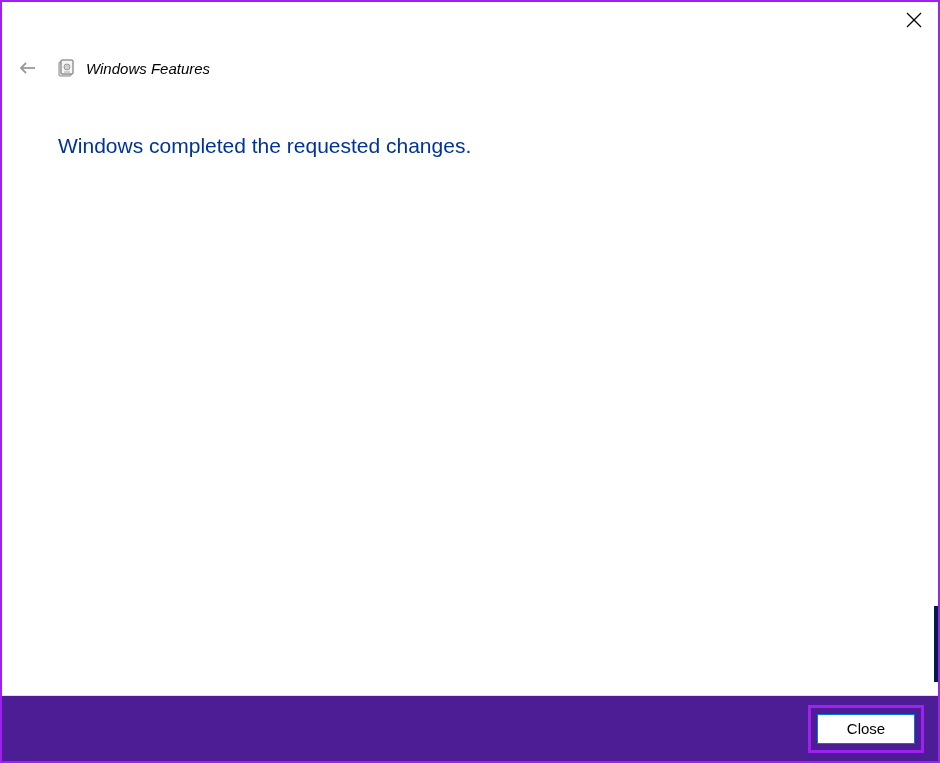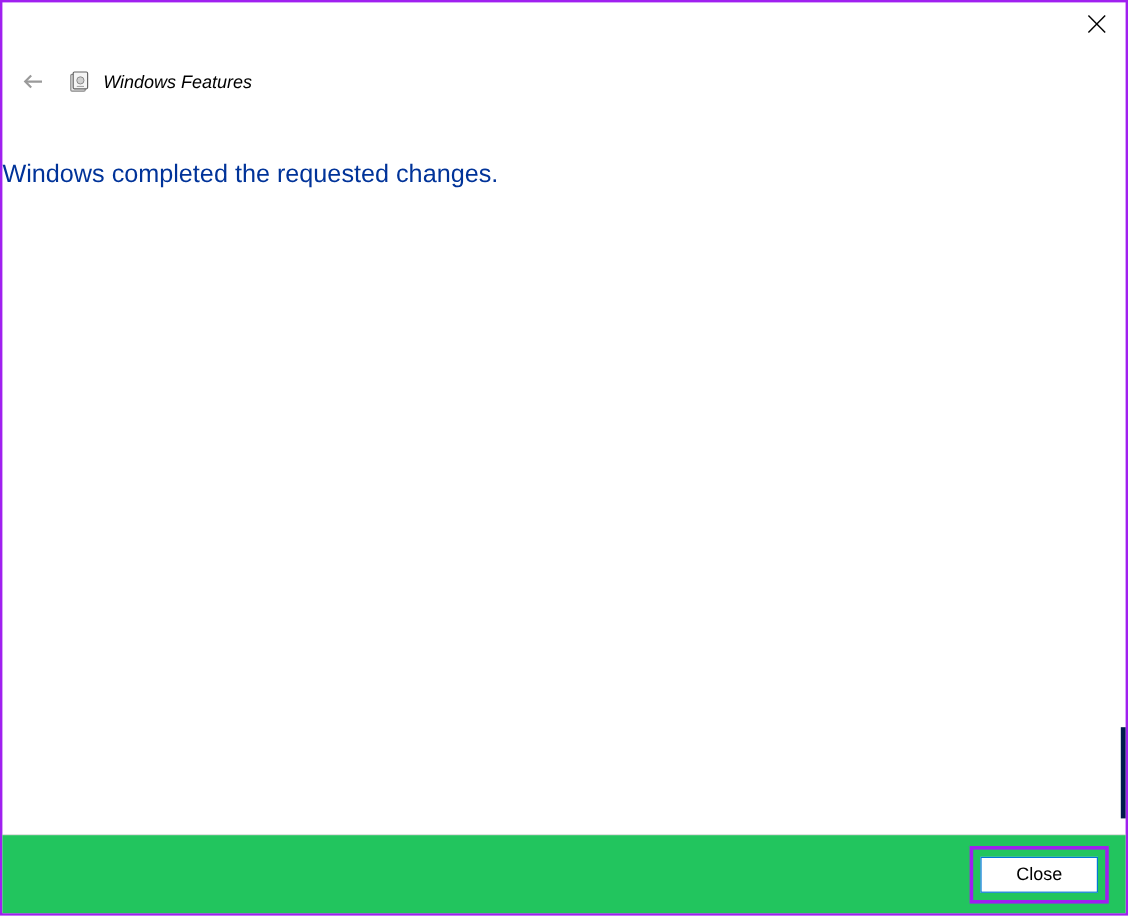--- a/index.html
+++ b/index.html
@@ -64,34 +64,35 @@
       display: flex;
       align-items: center;
       justify-content: center;
     }
     .window-title {
       font-size: 15px;
       color: #000000;
       font-weight: 400;
     }
     .content-area {
+      padding-left: 56px;
       padding-top: 48px;
     }
     .main-message {
       font-size: 21px;
       color: #003399;
       font-weight: 400;
     }
     .footer {
       position: absolute;
       bottom: 0;
       left: 0;
       right: 0;
       height: 66px;
-      background: #22c55e;
+      background: #4c1d95;
       border-top: 1px solid #e0e0e0;
       display: flex;
       justify-content: flex-end;
       align-items: center;
       padding-right: 14px;
       margin-top: 48px;
     }
     .highlight-box {
       border: 3px solid #a020f0;
       padding: 6px;

